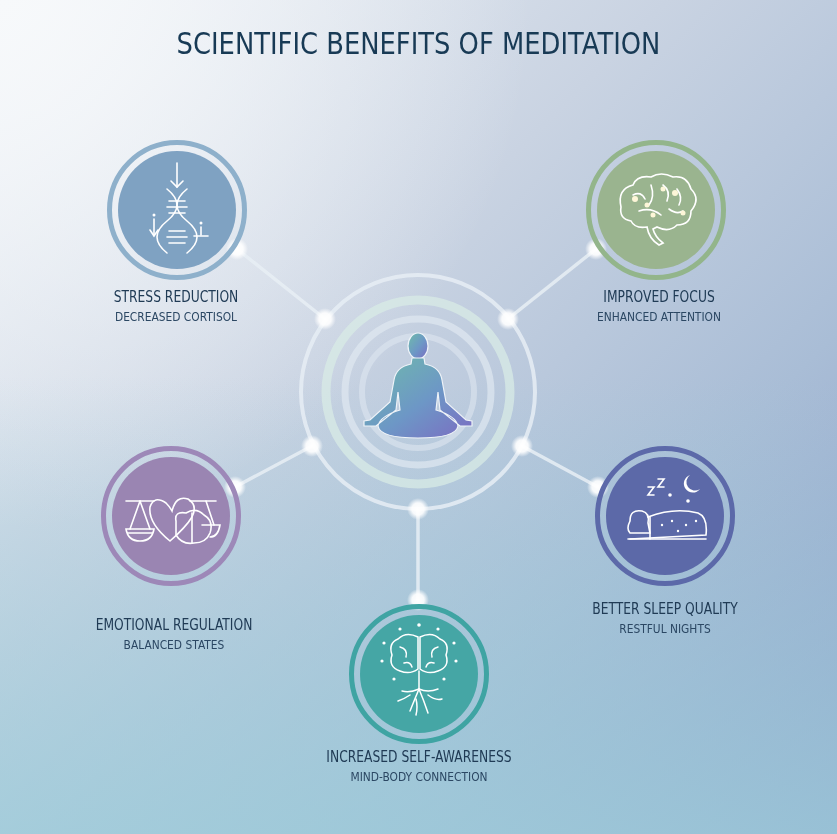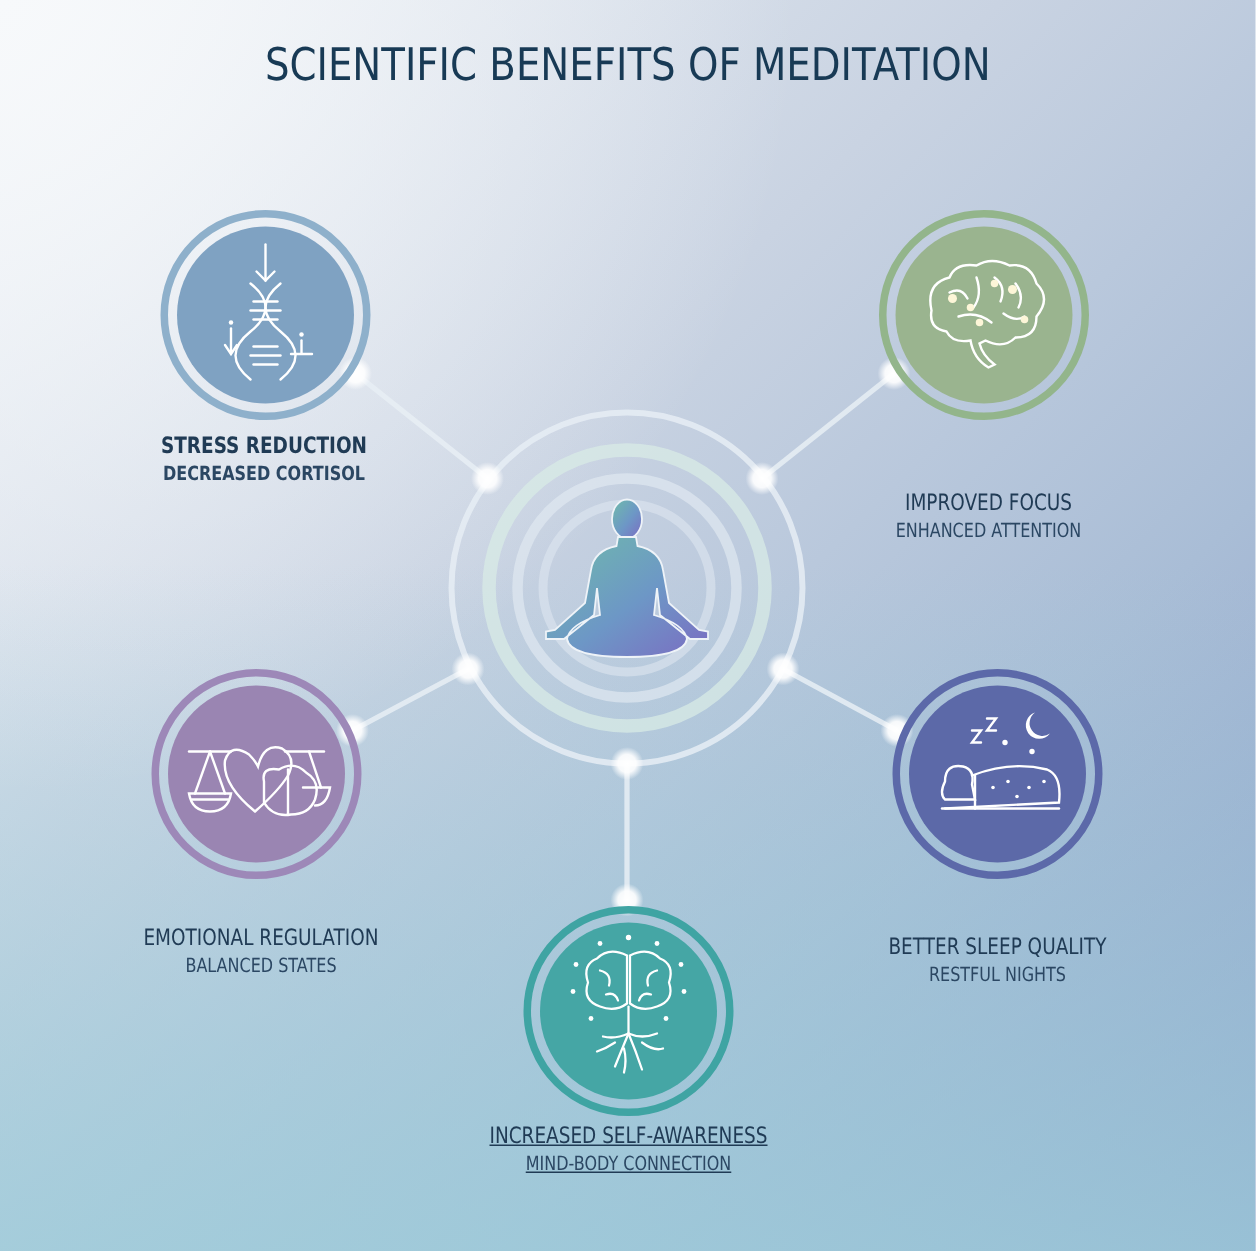--- a/index.html
+++ b/index.html
@@ -114,21 +114,21 @@
       <line x1="57" y1="98" x2="73" y2="98"></line>
       <line x1="42" y1="74" x2="42" y2="90"></line>
       <polyline points="38,85 42,91 46,85"></polyline>
       <line x1="89" y1="82" x2="89" y2="90"></line>
       <line x1="82" y1="91" x2="96" y2="91"></line>
     </g>
     <circle cx="42" cy="70" r="1.5" fill="#fff"></circle>
     <circle cx="89" cy="78" r="1.5" fill="#fff"></circle>
   </svg>
 </div>
-<div class="label" style="left:76px;top:288px;width:200px;font-weight:bold;">
+<div class="label" style="left:76px;top:288px;width:200px;">
   <span class="t1">STRESS REDUCTION</span>
   <span class="t2">DECREASED CORTISOL</span>
 </div>
 
 <div class="node" style="left:586px;top:140px;width:140px;height:140px;border:5px solid #93b58b;background:transparent;">
   <div class="inner" style="left:6px;top:6px;width:118px;height:118px;background:#9ab48f;"></div>
   <svg width="130" height="130" viewBox="0 0 130 130">
     <g stroke="#ffffff" stroke-width="1.6" fill="none" stroke-linecap="round">
       <path d="M30 62 Q26 44 42 40 Q46 30 60 32 Q70 26 82 32 Q96 30 100 44 Q110 54 100 66 Q100 80 86 80 Q78 88 66 82 L62 84 Q64 92 72 98 L68 100 Q58 94 56 82 Q44 84 40 76 Q28 74 30 62 Z"></path>
       <path d="M42 50 Q50 46 54 54"></path>
@@ -141,21 +141,21 @@
     <g fill="#fdf6d8">
       <circle cx="44" cy="54" r="3"></circle>
         <circle cx="56" cy="60" r="2.5"></circle>
       <circle cx="72" cy="44" r="2.5"></circle>
         <circle cx="84" cy="48" r="3"></circle>
       <circle cx="62" cy="70" r="2.5"></circle>
         <circle cx="92" cy="68" r="2.5"></circle>
     </g>
   </svg>
 </div>
-<div class="label" style="left:559px;top:288px;width:200px;margin-top:38px;">
+<div class="label" style="left:559px;top:288px;width:200px;">
   <span class="t1">IMPROVED FOCUS</span>
   <span class="t2">ENHANCED ATTENTION</span>
 </div>
 
 <div class="node" style="left:101px;top:446px;width:140px;height:140px;border:5px solid #9d88b8;background:transparent;">
   <div class="inner" style="left:6px;top:6px;width:118px;height:118px;background:#9a85b2;"></div>
   <svg width="130" height="130" viewBox="0 0 130 130">
     <g stroke="#ffffff" stroke-width="1.6" fill="none" stroke-linecap="round">
       <line x1="20" y1="50" x2="48" y2="50"></line>
       <line x1="34" y1="50" x2="24" y2="78"></line>
@@ -192,21 +192,21 @@
       <circle cx="70" cy="44" r="1.8"></circle>
         <circle cx="88" cy="50" r="1.8"></circle>
       <circle cx="62" cy="74" r="1.2"></circle>
         <circle cx="72" cy="70" r="1.2"></circle>
         <circle cx="86" cy="74" r="1.2"></circle>
         <circle cx="96" cy="70" r="1.2"></circle>
         <circle cx="78" cy="80" r="1.2"></circle>
     </g>
   </svg>
 </div>
-<div class="label" style="left:555px;top:622px;width:220px;">
+<div class="label" style="left:555px;top:600px;width:220px;">
   <span class="t1">BETTER SLEEP QUALITY</span>
   <span class="t2">RESTFUL NIGHTS</span>
 </div>
 
 <div class="node" style="left:349px;top:604px;width:140px;height:140px;border:5px solid #3fa4a3;background:transparent;">
   <div class="inner" style="left:6px;top:6px;width:118px;height:118px;background:#45a6a5;"></div>
   <svg width="130" height="130" viewBox="0 0 130 130">
     <g stroke="#ffffff" stroke-width="1.5" fill="none" stroke-linecap="round">
       <path d="M64 28 Q52 22 44 30 Q34 34 38 46 Q34 58 46 62 Q56 66 64 60 Z"></path>
       <path d="M66 28 Q78 22 86 30 Q96 34 92 46 Q96 58 84 62 Q74 66 66 60 Z"></path>
@@ -229,16 +229,16 @@
         <circle cx="84" cy="20" r="1.6"></circle>
       <circle cx="30" cy="34" r="1.6"></circle>
         <circle cx="100" cy="34" r="1.6"></circle>
       <circle cx="28" cy="52" r="1.6"></circle>
         <circle cx="102" cy="52" r="1.6"></circle>
       <circle cx="40" cy="70" r="1.6"></circle>
         <circle cx="90" cy="70" r="1.6"></circle>
     </g>
   </svg>
 </div>
-<div class="label" style="left:299px;top:748px;width:240px;text-decoration:underline;">
+<div class="label" style="left:299px;top:748px;width:240px;">
   <span class="t1">INCREASED SELF-AWARENESS</span>
   <span class="t2">MIND-BODY CONNECTION</span>
 </div>
 
 </body></html>

